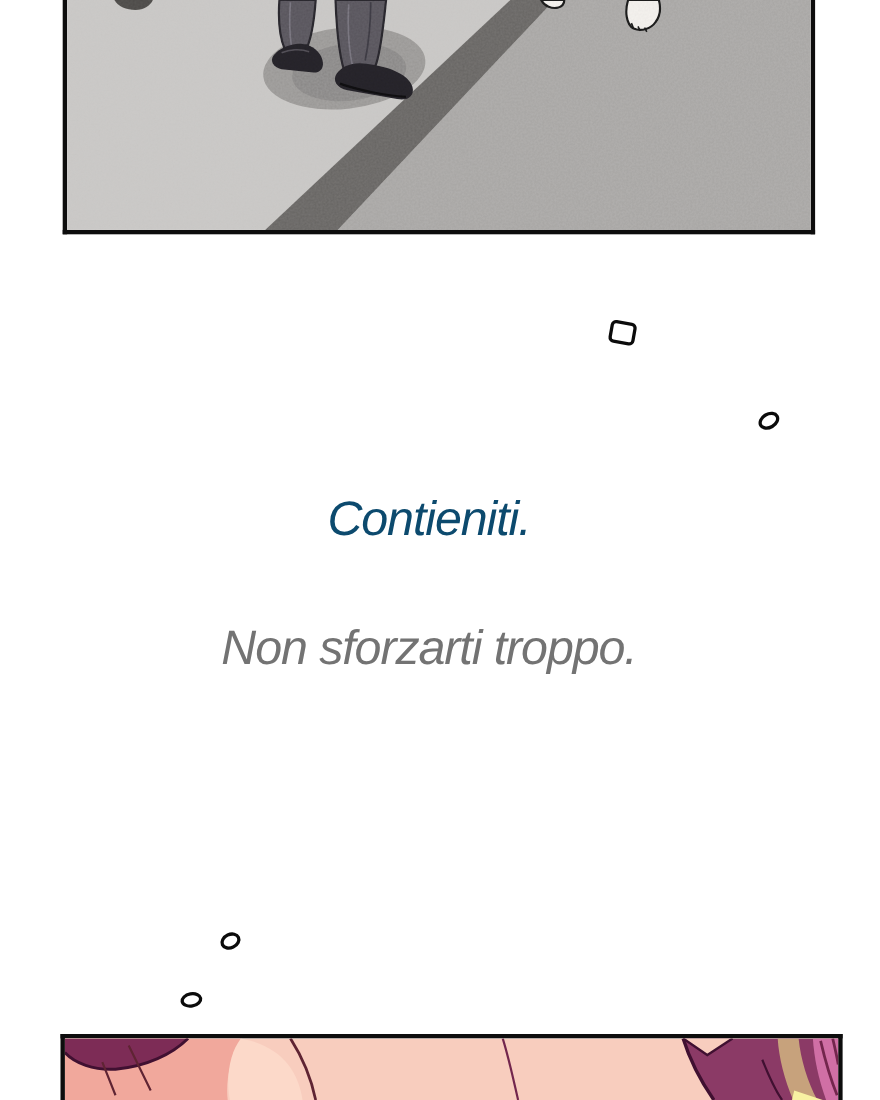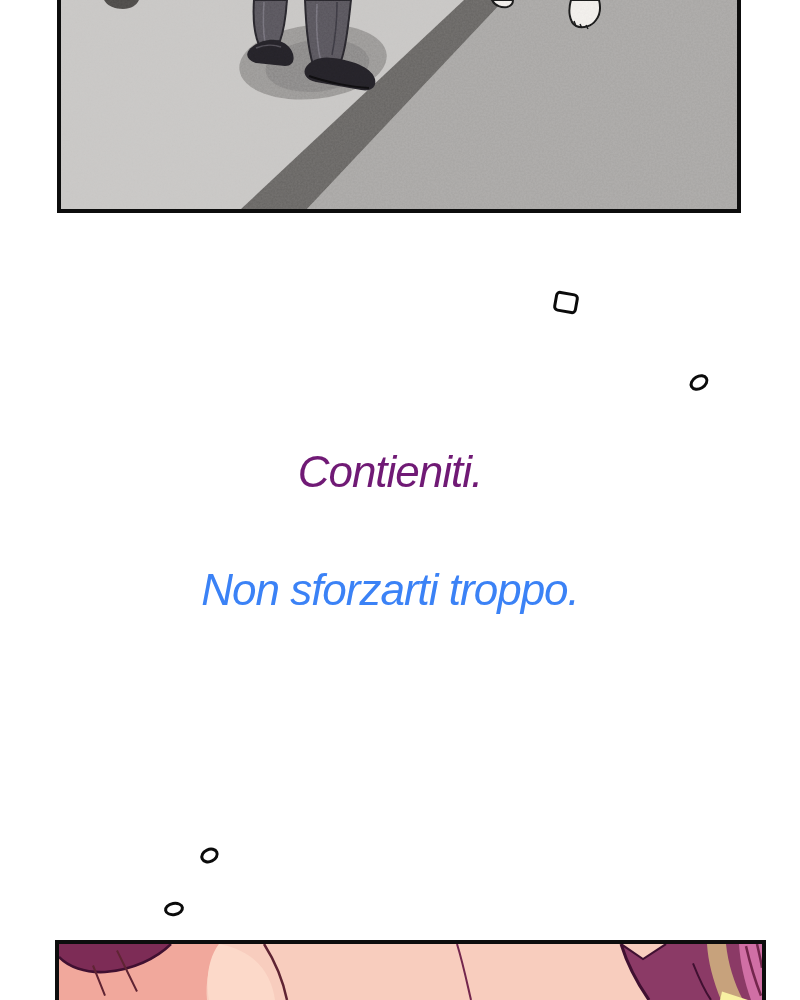--- a/index.html
+++ b/index.html
@@ -77,22 +77,22 @@
     <rect width="676" height="209" filter="url(#grain)" opacity="0.5" class="grain-overlay"></rect>
     <rect width="676" height="209" filter="url(#grain)" opacity="0.18" class="grain-multiply"></rect>
   </svg>
 </div>
 
 <div class="debris" id="debris-1"></div>
 <div class="debris" id="debris-2"></div>
 <div class="debris" id="debris-3"></div>
 <div class="debris" id="debris-4"></div>
 
-<div class="dialogue" id="dialogue-line-1" style="color: #701a75;">Contieniti.</div>
-<div class="dialogue" id="dialogue-line-2" style="color: #3b82f6; font-style: italic;">Non sforzarti troppo.</div>
+<div class="dialogue" id="dialogue-line-1" style="color: #0c4a6e;">Contieniti.</div>
+<div class="dialogue" id="dialogue-line-2" style="color: #737373; font-style: italic;">Non sforzarti troppo.</div>
 
 <div class="panel" id="closeup-panel">
   <svg viewBox="0 0 703 52" preserveAspectRatio="none">
 
     <rect x="0" y="0" width="703" height="52" fill="#f8cdbe"></rect>
     <path d="M0,0 L160,0 C150,18 146,36 148,52 L0,52 Z" fill="#f1a89c"></path>
     <path d="M160,0 C195,6 212,26 216,52 L150,52 C146,32 150,12 160,0 Z" fill="#fcd9c9"></path>
     <path d="M205,0 C216,16 224,34 228,52" fill="none" stroke-width="2.5" stroke="#5f2433"></path>
 
     <path d="M0,0 L112,0 C98,13 74,24 46,26 C26,27 9,21 0,12 Z" stroke-width="2.5" fill="#7d2c56"></path>

